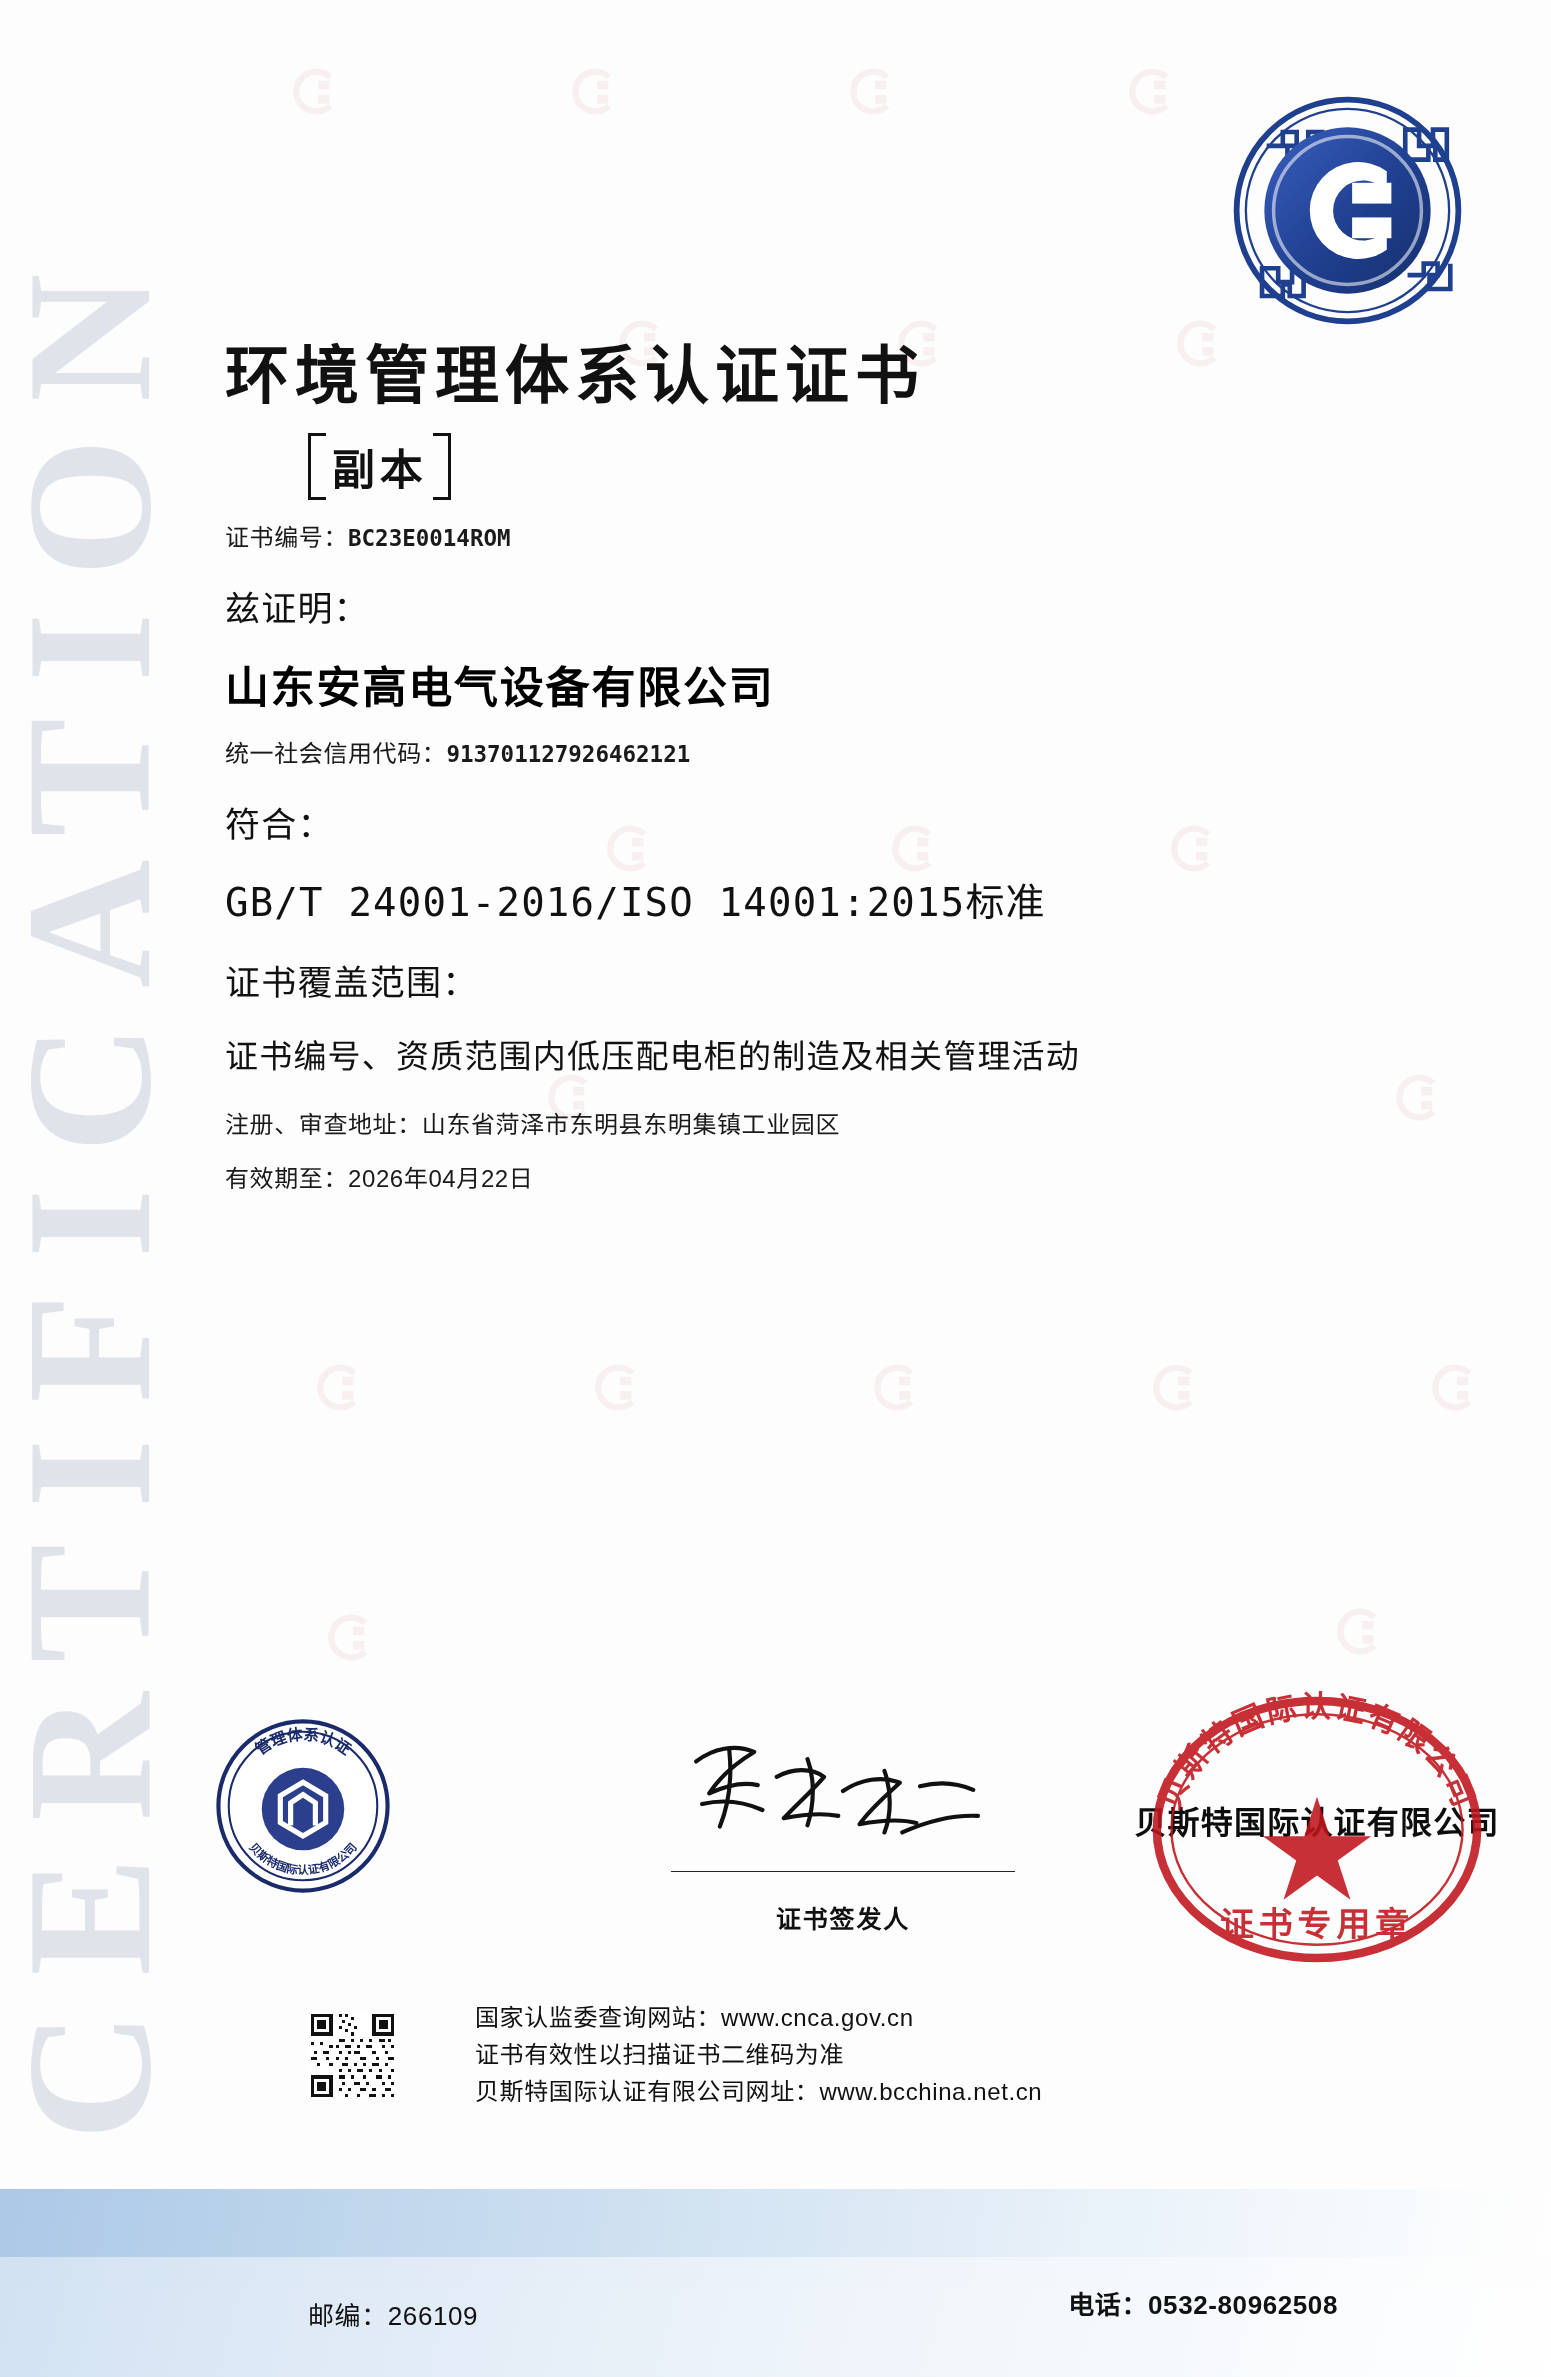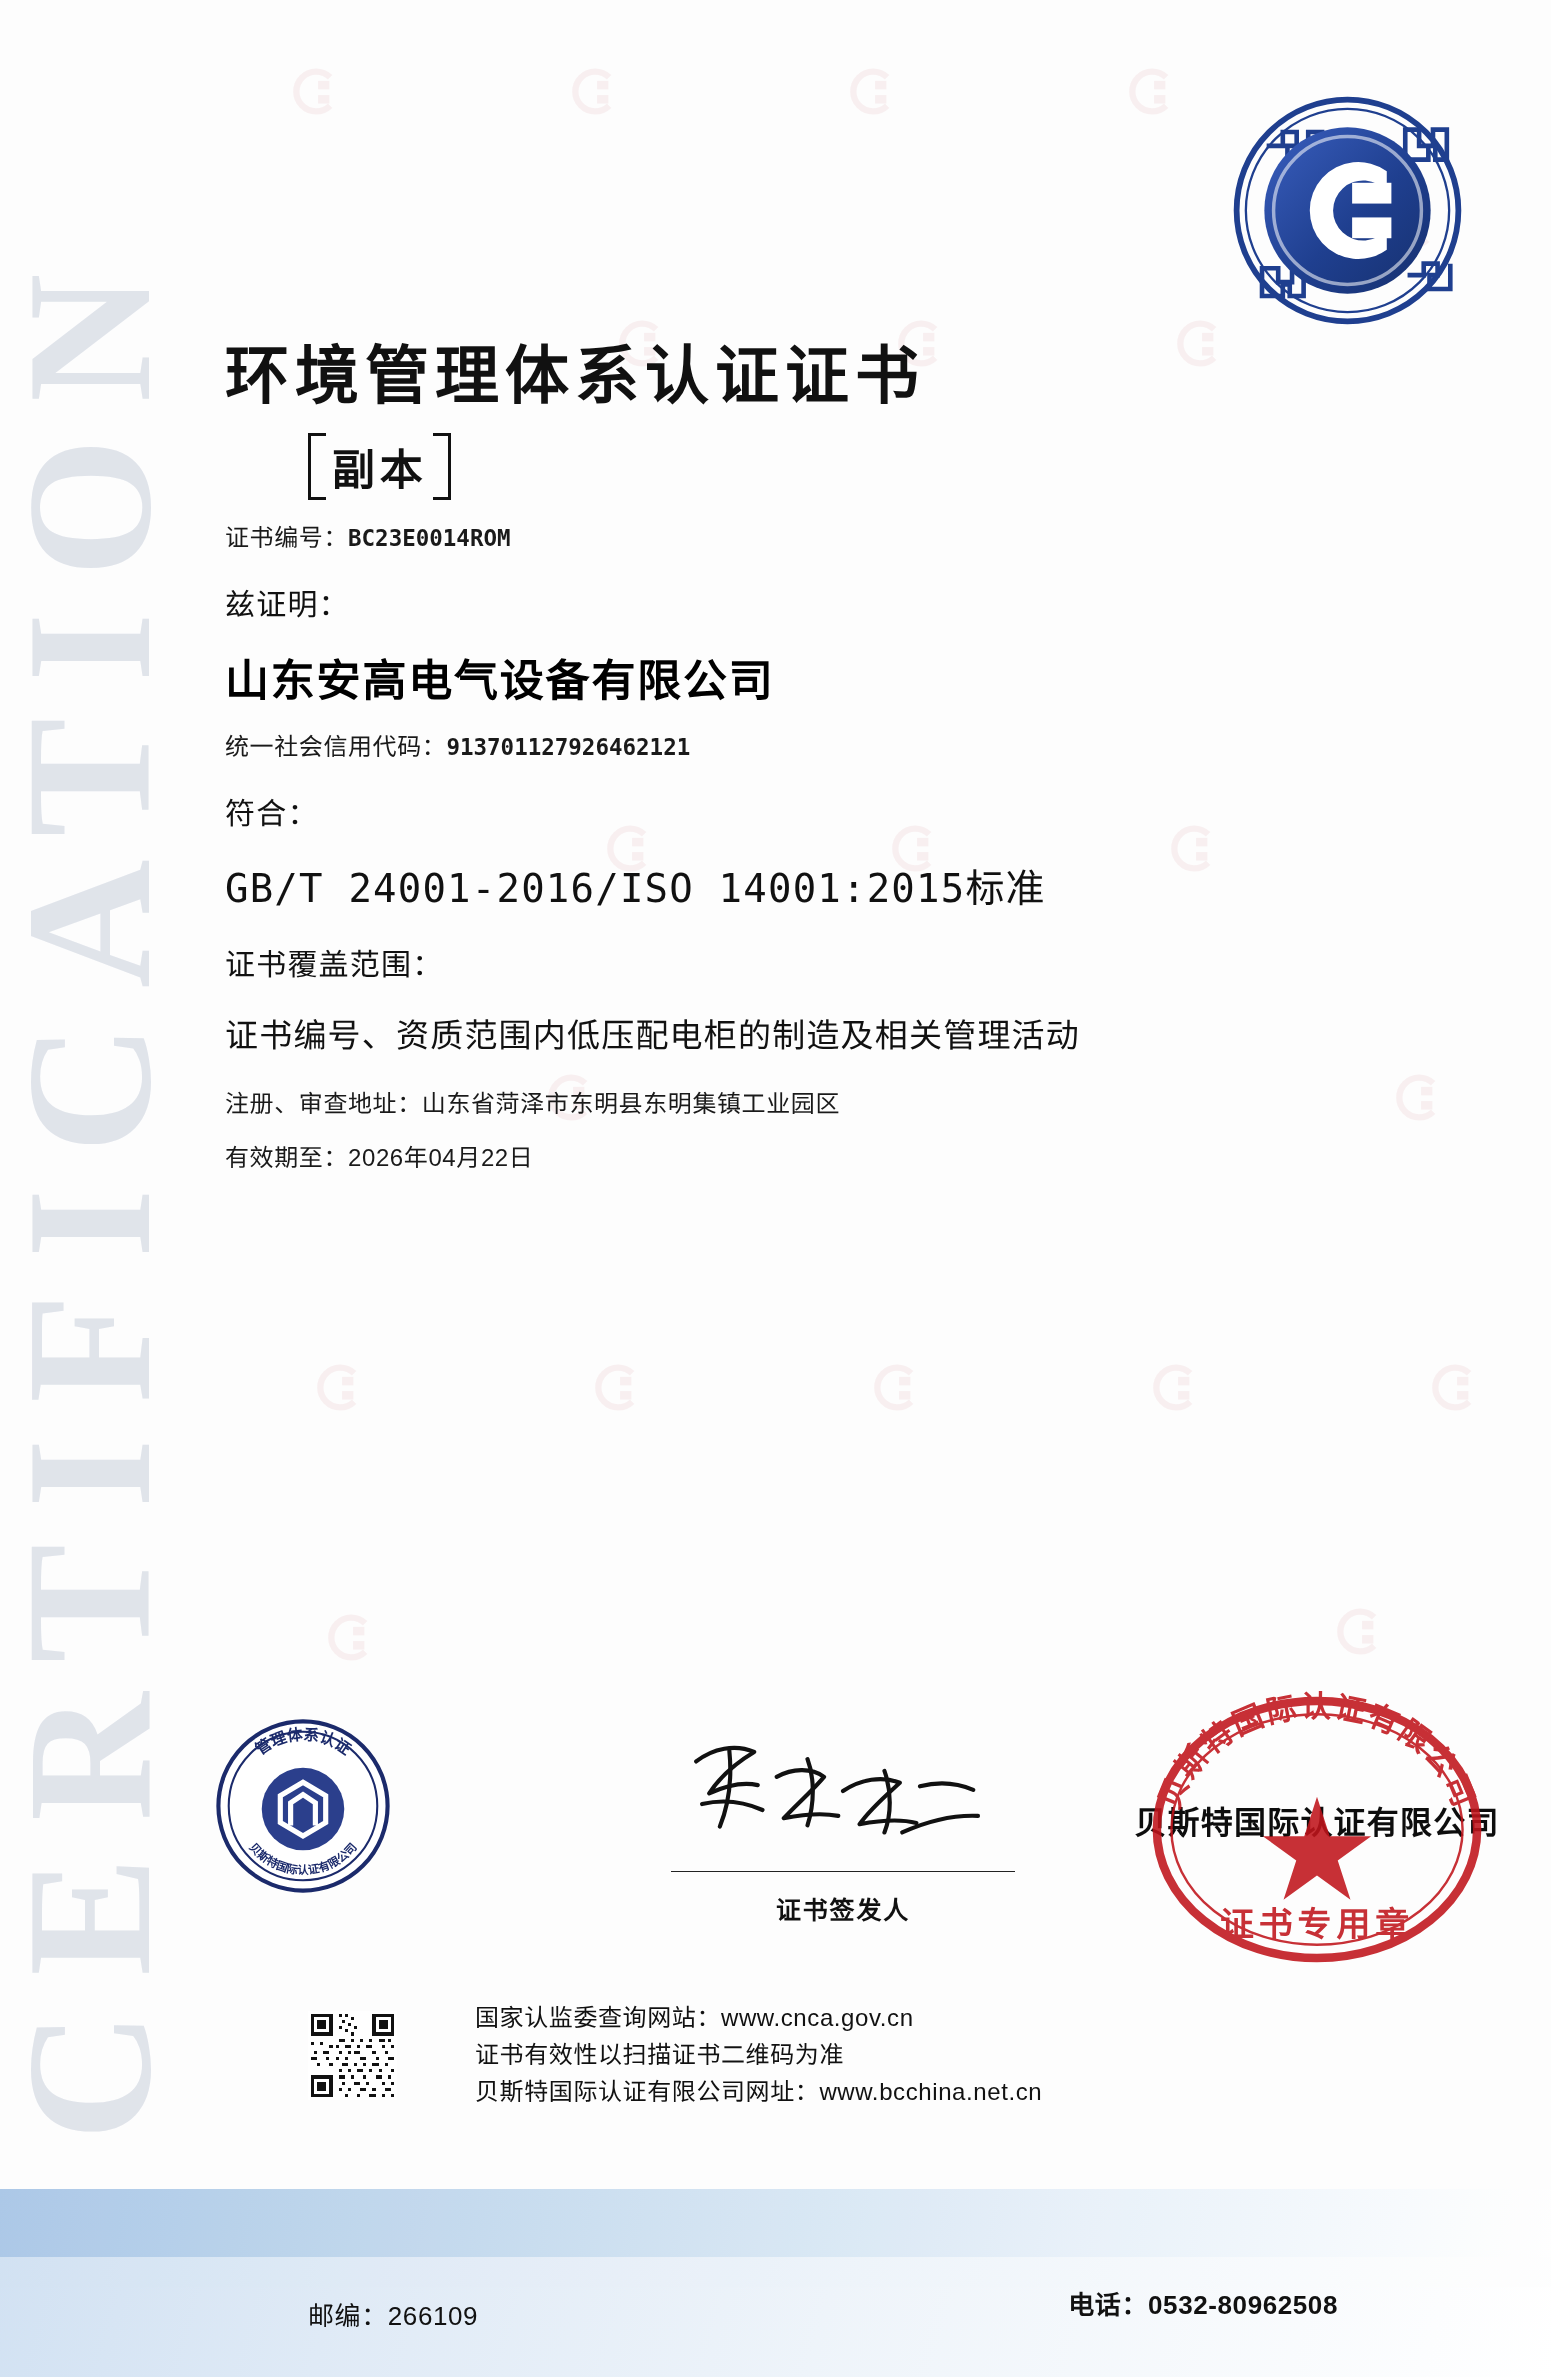--- a/index.html
+++ b/index.html
@@ -117,21 +117,21 @@
     margin: 18px 0 0 0;
     font-family: "DejaVu Sans", "Liberation Sans", sans-serif;
   }
   .row-small .mono {
     font-family: "DejaVu Sans Mono", "Liberation Mono", monospace;
     font-weight: 700;
     font-size: 22.5px;
     letter-spacing: 0px;
   }
   .row-mid {
-    font-size: 30px;
+    font-size: 35px;
     font-weight: 500;
     color: #111;
     margin: 27px 0 0 0;
     letter-spacing: 1.2px;
   }
   .row-company {
     font-size: 44px;
     font-weight: 700;
     color: #000;
     margin: 21.4px 0 0 0;
@@ -193,21 +193,21 @@
   .sig-line {
     position: absolute;
     left: 475px;
     top: 169px;
     width: 344px;
     border-bottom: 1.8px solid #222;
   }
   .sig-caption {
     position: absolute;
     left: 475px;
-    top: 188px;
+    top: 197px;
     width: 344px;
     text-align: center;
     font-size: 25px;
     font-weight: 700;
     letter-spacing: 1.8px;
     color: #111;
   }
 
   .seal {
     position: absolute;

